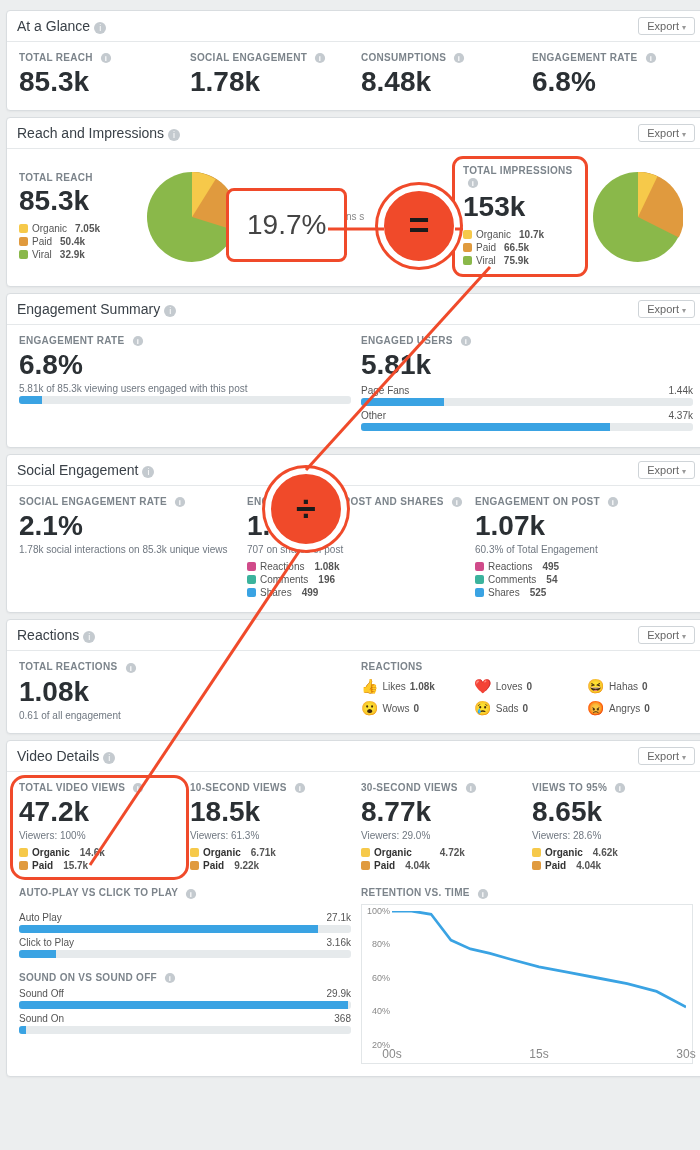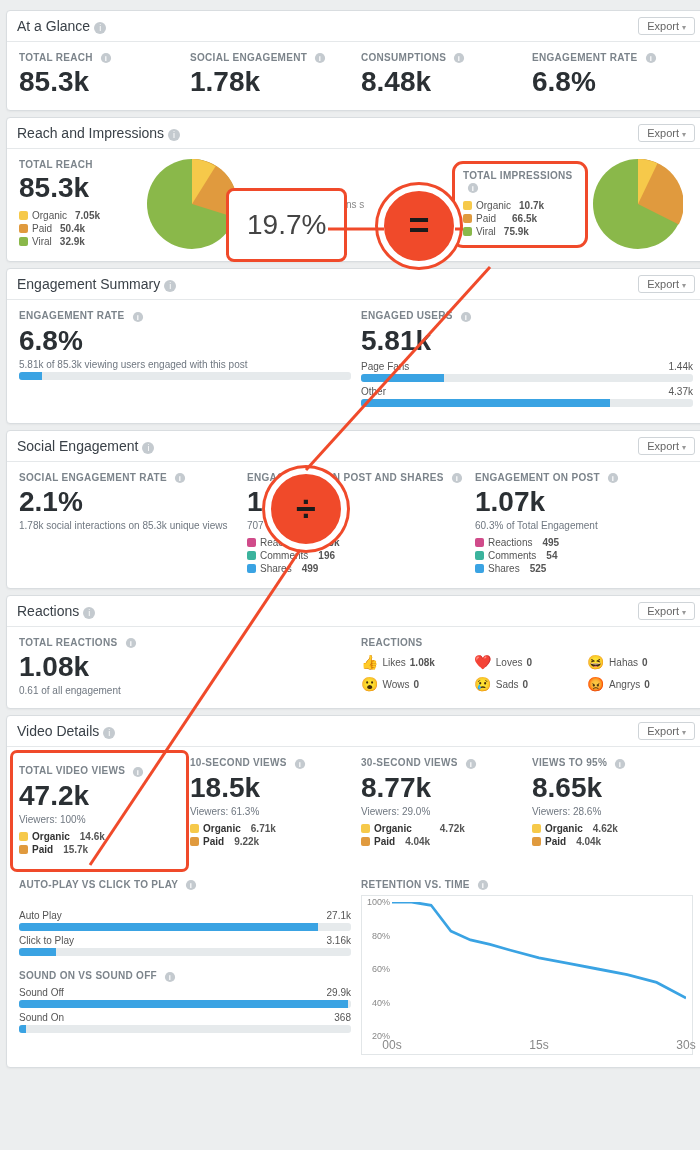--- a/index.html
+++ b/index.html
@@ -34,21 +34,21 @@
 .reaction-item .em{font-size:14px}
 .react-grid{display:grid;grid-template-columns:repeat(3,1fr);row-gap:6px;column-gap:8px}
 .video-metric .legend-row span:nth-child(2){font-weight:600;color:#333}
 
 .overlay{position:absolute;pointer-events:none}
 .circle{width:70px;height:70px;border-radius:50%;background:#f04a2a;border:6px solid #fff;box-shadow:0 0 0 3px #f04a2a;display:flex;align-items:center;justify-content:center}
 .circle .glyph{color:#1b1b1b;font-size:36px;font-weight:900}
 .pct-box{background:#fff;border:3px solid #f04a2a;border-radius:8px;padding:18px 18px;font-size:28px;color:#444;font-weight:400}
 .line-svg{position:absolute;pointer-events:none}
 .page-wrap{position:relative}
-.video-highlight{outline:3px solid #f04a2a;border-radius:4px;padding:12px 6px;margin:-4px -6px}
+.video-highlight{outline:3px solid #f04a2a;border-radius:12px;padding:4px 6px;margin:-4px -6px}
 
 .retention{border:1px solid #e2e6e8;height:150px;position:relative;padding:4px}
 .ret-grid{position:absolute;left:30px;right:6px;top:6px;bottom:18px}
 .y-tick{position:absolute;left:-28px;font-size:9px;color:#888;width:26px;text-align:right;transform:translateY(-50%)}
 .x-tick{position:absolute;bottom:-16px;font-size:12px;color:#888;transform:translateX(-50%)}
 </style>
 </head>
 <body>
 <div class="page page-wrap">
 
@@ -106,30 +106,31 @@
             </div>
       </div>
       <svg class="pie" viewBox="0 0 32 32">
         <circle r="16" cx="16" cy="16" fill="#8ab84a"></circle>
         <path d="M16 16 L16 0 A16 16 0 0 1 31.4 20.8 Z" fill="#e09a3e"></path>
         <path d="M16 16 L16 0 A16 16 0 0 1 24.4 2.6 Z" fill="#f6c94a"></path>
       </svg>
       <div style="text-align:center;font-size:10px;color:#888">fans s</div>
       <div class="impr-box">
         <div class="metric-label"><span>TOTAL IMPRESSIONS</span> <span class="info">i</span></div>
+        <div class="big">153k</div>
         <div class="legend" id="impr-legend">
               <div class="legend-row">
                 <span class="sw yellow"></span>
                 <span>Organic</span>
                 <b style="margin-left:4px">10.7k</b>
               </div>
               <div class="legend-row">
                 <span class="sw orange"></span>
                 <span>Paid</span>
-                <b style="margin-left:12px">66.5k</b>
+                <b style="margin-left:4px">66.5k</b>
               </div>
               <div class="legend-row">
                 <span class="sw green"></span>
                 <span>Viral</span>
                 <b style="margin-left:4px">75.9k</b>
               </div>
             </div>
       </div>
       <svg class="pie" viewBox="0 0 32 32">
         <circle r="16" cx="16" cy="16" fill="#8ab84a"></circle>
@@ -360,21 +361,21 @@
                 <span class="sw orange"></span>
                 <span>Paid</span>
                 <b style="margin-left:6px">4.04k</b>
               </div>
     </div>
           </div>
         </div>
     <div class="grid2" style="margin-top:14px">
       <div>
         <div class="metric-label"><span>AUTO-PLAY VS CLICK TO PLAY</span> <span class="info">i</span></div>
-        <div id="autoplay-rows" style="margin-top:19px">
+        <div id="autoplay-rows" style="margin-top:12px">
               <div class="barrow">
                 <div class="bar-lbl">
                   <span>Auto Play</span>
                   <span>27.1k</span>
                 </div>
                 <div class="bar">
                   <span style="width:90%"></span>
                 </div>
               </div>
               <div class="barrow">

